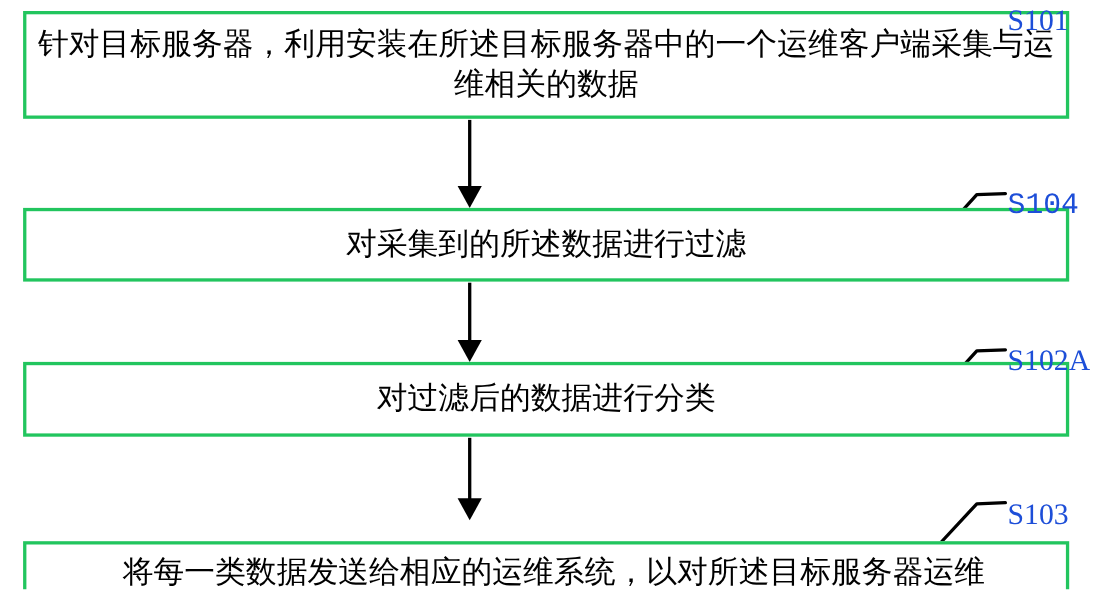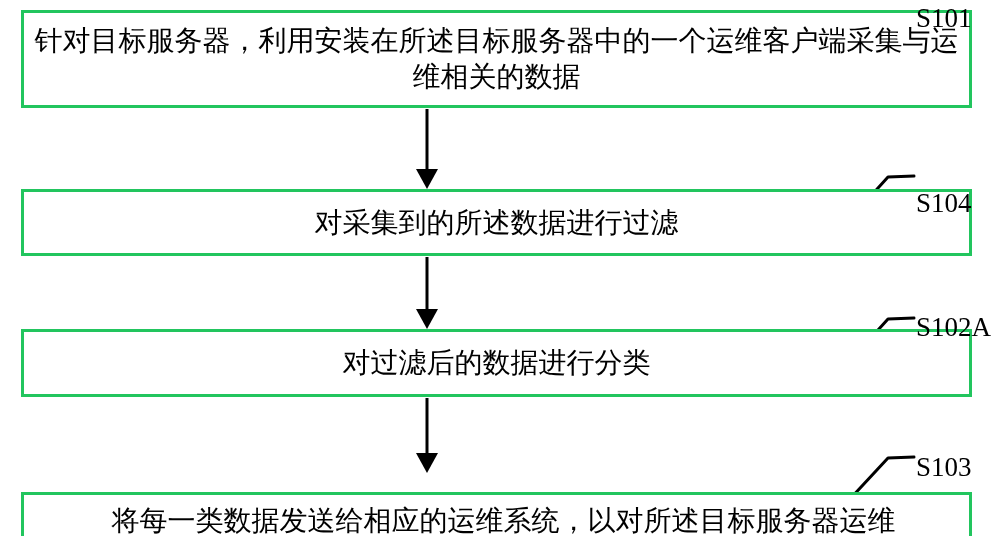--- a/index.html
+++ b/index.html
@@ -39,27 +39,27 @@
     padding: 0 2px;
     margin-left: 16px;
   }
   .box-1 { top: 10px;  height: 98px; }
   .box-2 { top: 189px; height: 67px; font-family: Liberation Serif, serif; }
   .box-3 { top: 329px; height: 68px; text-align: center; }
   .box-4 { top: 492px; height: 57px; padding-left: 16px; }
   .step-label {
     position: absolute;
     left: 916px;
-    color: #000000;
+    color: #1d4ed8;
     font-size: 27px;
     line-height: 30px;
     white-space: nowrap;
   }
   .label-1 { top: 3px; }
-  .label-2 { top: 188px; }
+  .label-2 { top: 173px; font-family: Liberation Mono, monospace; }
   .label-3 { top: 312px; font-family: Liberation Serif, serif; }
   .label-4 { top: 452px; text-align: right; }
 </style>
 </head>
 <body>
 
 <div class="canvas">
 
   <svg class="connectors" viewBox="0 0 1000 536" xmlns="http://www.w3.org/2000/svg">
 

